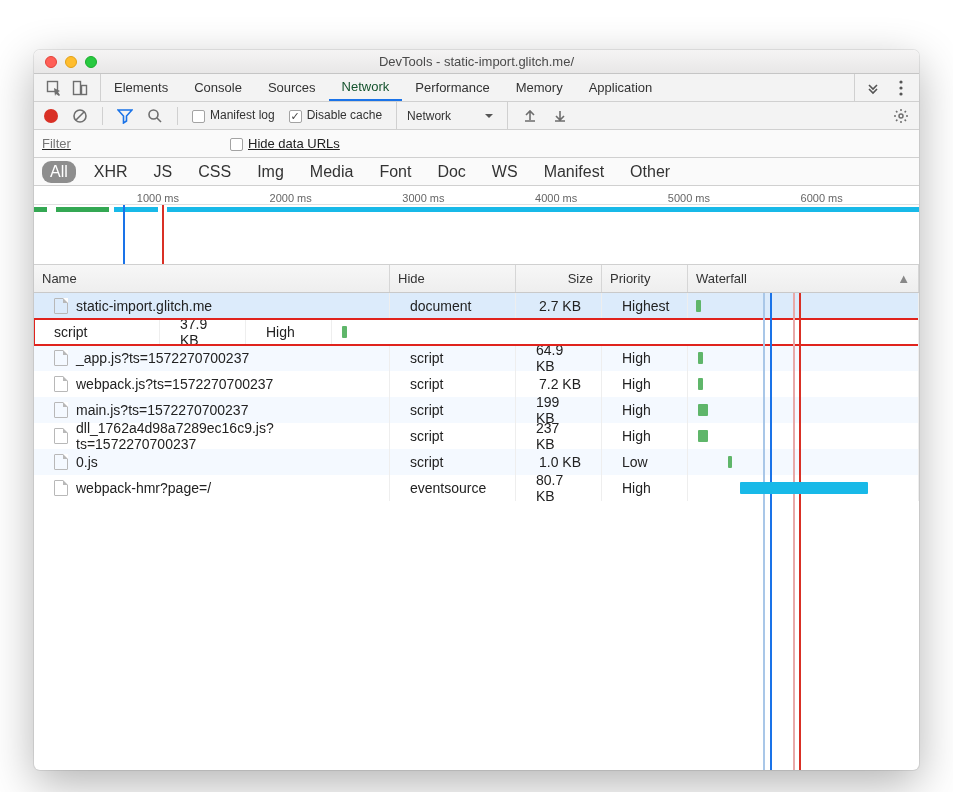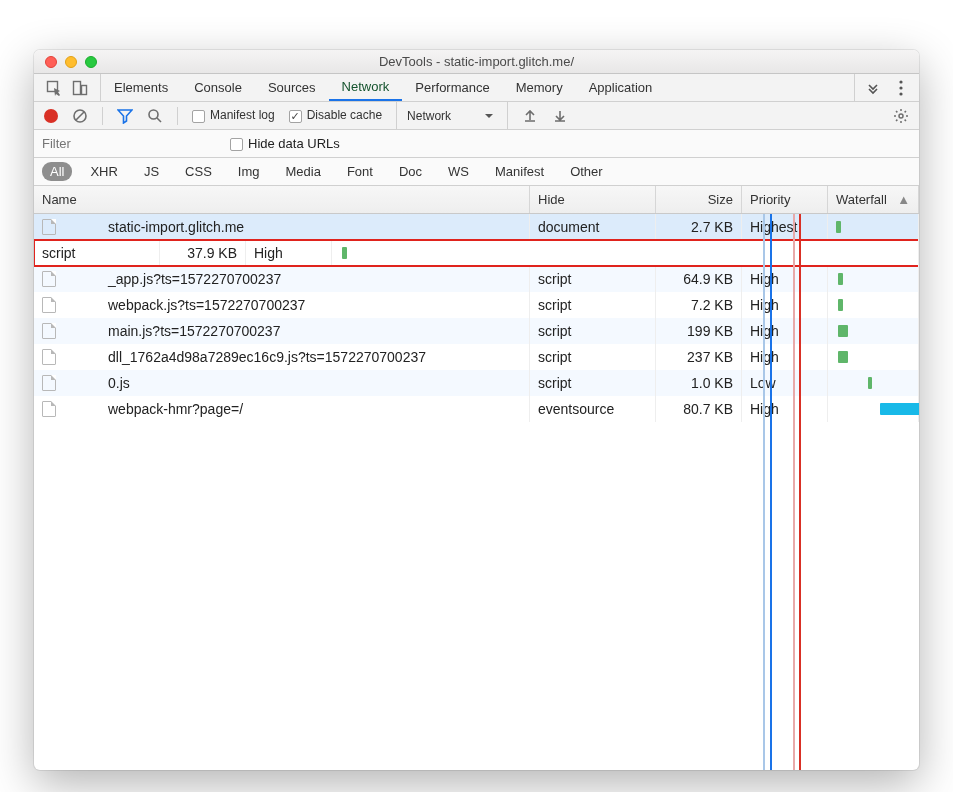--- a/index.html
+++ b/index.html
@@ -23,43 +23,43 @@
   .tabrow .right{margin-left:auto;display:flex;align-items:center;padding:0 10px;gap:12px;border-left:1px solid #d0d0d0;}
   
   .toolbar{height:28px;border-bottom:1px solid #d0d0d0;display:flex;align-items:center;background:#f3f3f3;padding:0 10px;gap:14px;font-size:12px;color:#333;}
   .record{width:14px;height:14px;border-radius:50%;background:#d93025;}
   .toolbar .sep{width:1px;height:18px;background:#d0d0d0;}
   .chk{width:13px;height:13px;border:1px solid #a3a3a3;background:#fff;display:inline-flex;align-items:center;justify-content:center;margin-right:5px;vertical-align:middle;border-radius:2px;}
   .chk.checked::after{content:"✓";font-size:11px;color:#444;line-height:1;}
   .online{display:flex;align-items:center;border-left:1px solid #d0d0d0;border-right:1px solid #d0d0d0;height:100%;padding:0 10px;gap:6px;}
   .toolbar .gear{margin-left:auto;}
   
-  .filterrow{height:28px;border-bottom:1px solid #d0d0d0;display:flex;align-items:center;padding:0 8px;gap:18px;background:#fafafa;font-size:13px;}
+  .filterrow{height:28px;border-bottom:1px solid #d0d0d0;display:flex;align-items:center;padding:0 8px;gap:18px;background:#fafafa;font-size:13px;text-decoration:underline;}
   .filterrow input{border:none;background:transparent;font-size:13px;width:170px;outline:none;color:#888;}
   
-  .typerow{height:28px;border-bottom:1px solid #d0d0d0;display:flex;align-items:center;padding:0 8px;gap:10px;background:#fafafa;font-size:13px;}
+  .typerow{height:28px;border-bottom:1px solid #d0d0d0;display:flex;align-items:center;padding:0 8px;gap:10px;background:#fafafa;font-size:16px;}
   .pill{padding:2px 8px;border-radius:9px;color:#333;cursor:pointer;}
   .pill.active{background:#8e8e8e;color:#fff;}
   
   .timewrap{border-bottom:1px solid #d0d0d0;}
   .timelabels{height:18px;display:flex;align-items:flex-end;font-size:11px;color:#666;position:relative;}
   .timelabels span{position:absolute;transform:translateX(-50%);}
   .timeline{height:60px;position:relative;border-top:1px solid #e0e0e0;}
   .timeline .bar{position:absolute;top:2px;height:5px;}
   .timeline .vline{position:absolute;top:0;bottom:0;width:2px;}
   
   .thead{height:28px;background:linear-gradient(#f7f7f7,#eee);border-bottom:1px solid #c9c9c9;display:flex;align-items:center;font-size:13px;color:#333;}
   .thead .cell{padding:0 8px;border-right:1px solid #d6d6d6;height:100%;display:flex;align-items:center;}
   .tbody{flex:1;overflow:auto;position:relative;}
   .row{height:26px;display:flex;align-items:center;font-size:14px;}
-  .row .cell{padding:0 8px;border-right:1px solid #eee;height:100%;display:flex;align-items:center;gap:44px;}
+  .row .cell{padding:0 20px;border-right:1px solid #eee;height:100%;display:flex;align-items:center;}
   .row.even{background:#f4f9ff;}
   .row.first{background:#dcebfb;}
   .row.hl{outline:2px solid #e0231d;outline-offset:-1px;}
-  .c-name{width:496px;}
+  .c-name{width:356px;}
   .c-type{width:126px;}
   .c-size{width:86px;justify-content:flex-end;}
   .c-prio{width:86px;}
   .c-water{flex:1;position:relative;}
   .fileic{width:14px;height:16px;border:1px solid #b8b8b8;border-radius:1px;margin-right:8px;position:relative;flex-shrink:0;}
   .fileic::after{content:"";position:absolute;right:-1px;top:-1px;border-top:5px solid #fff;border-left:5px solid #b8b8b8;}
   .wf-bar{position:absolute;top:7px;height:12px;border-radius:1px;}
   
   .wf-lines{position:absolute;top:0;bottom:0;}
   .wf-lines .l{position:absolute;top:0;bottom:0;width:2px;}
@@ -188,20 +188,38 @@
       <div class="pill">CSS</div>
       <div class="pill">Img</div>
       <div class="pill">Media</div>
       <div class="pill">Font</div>
       <div class="pill">Doc</div>
       <div class="pill">WS</div>
       <div class="pill">Manifest</div>
       <div class="pill">Other</div>
     </div>
 
+  <div class="timewrap">
+    <div class="timelabels">
+      <span style="left:14%">1000 ms</span>
+      <span style="left:29%">2000 ms</span>
+      <span style="left:44%">3000 ms</span>
+      <span style="left:59%">4000 ms</span>
+      <span style="left:74%">5000 ms</span>
+      <span style="left:89%">6000 ms</span>
+    </div>
+    <div class="timeline">
+      <div class="bar" style="left:0;width:1.5%;background:#34a853;"></div>
+      <div class="bar" style="left:2.5%;width:6%;background:#34a853;"></div>
+      <div class="bar" style="left:9%;width:5%;background:#18b9e8;"></div>
+      <div class="bar" style="left:15%;width:85%;background:#18b9e8;"></div>
+      <div class="vline" style="left:10%;background:#1a73e8;"></div>
+      <div class="vline" style="left:14.5%;background:#d93025;"></div>
+    </div>
+  </div>
 
   <div class="thead">
     <div class="cell c-name">Name</div>
     <div class="cell c-type">Hide</div>
     <div class="cell c-size">Size</div>
     <div class="cell c-prio">Priority</div>
     <div class="cell c-water">
       <span>Waterfall</span>
       <span style="margin-left:auto;color:#888">▲</span>
     </div>

